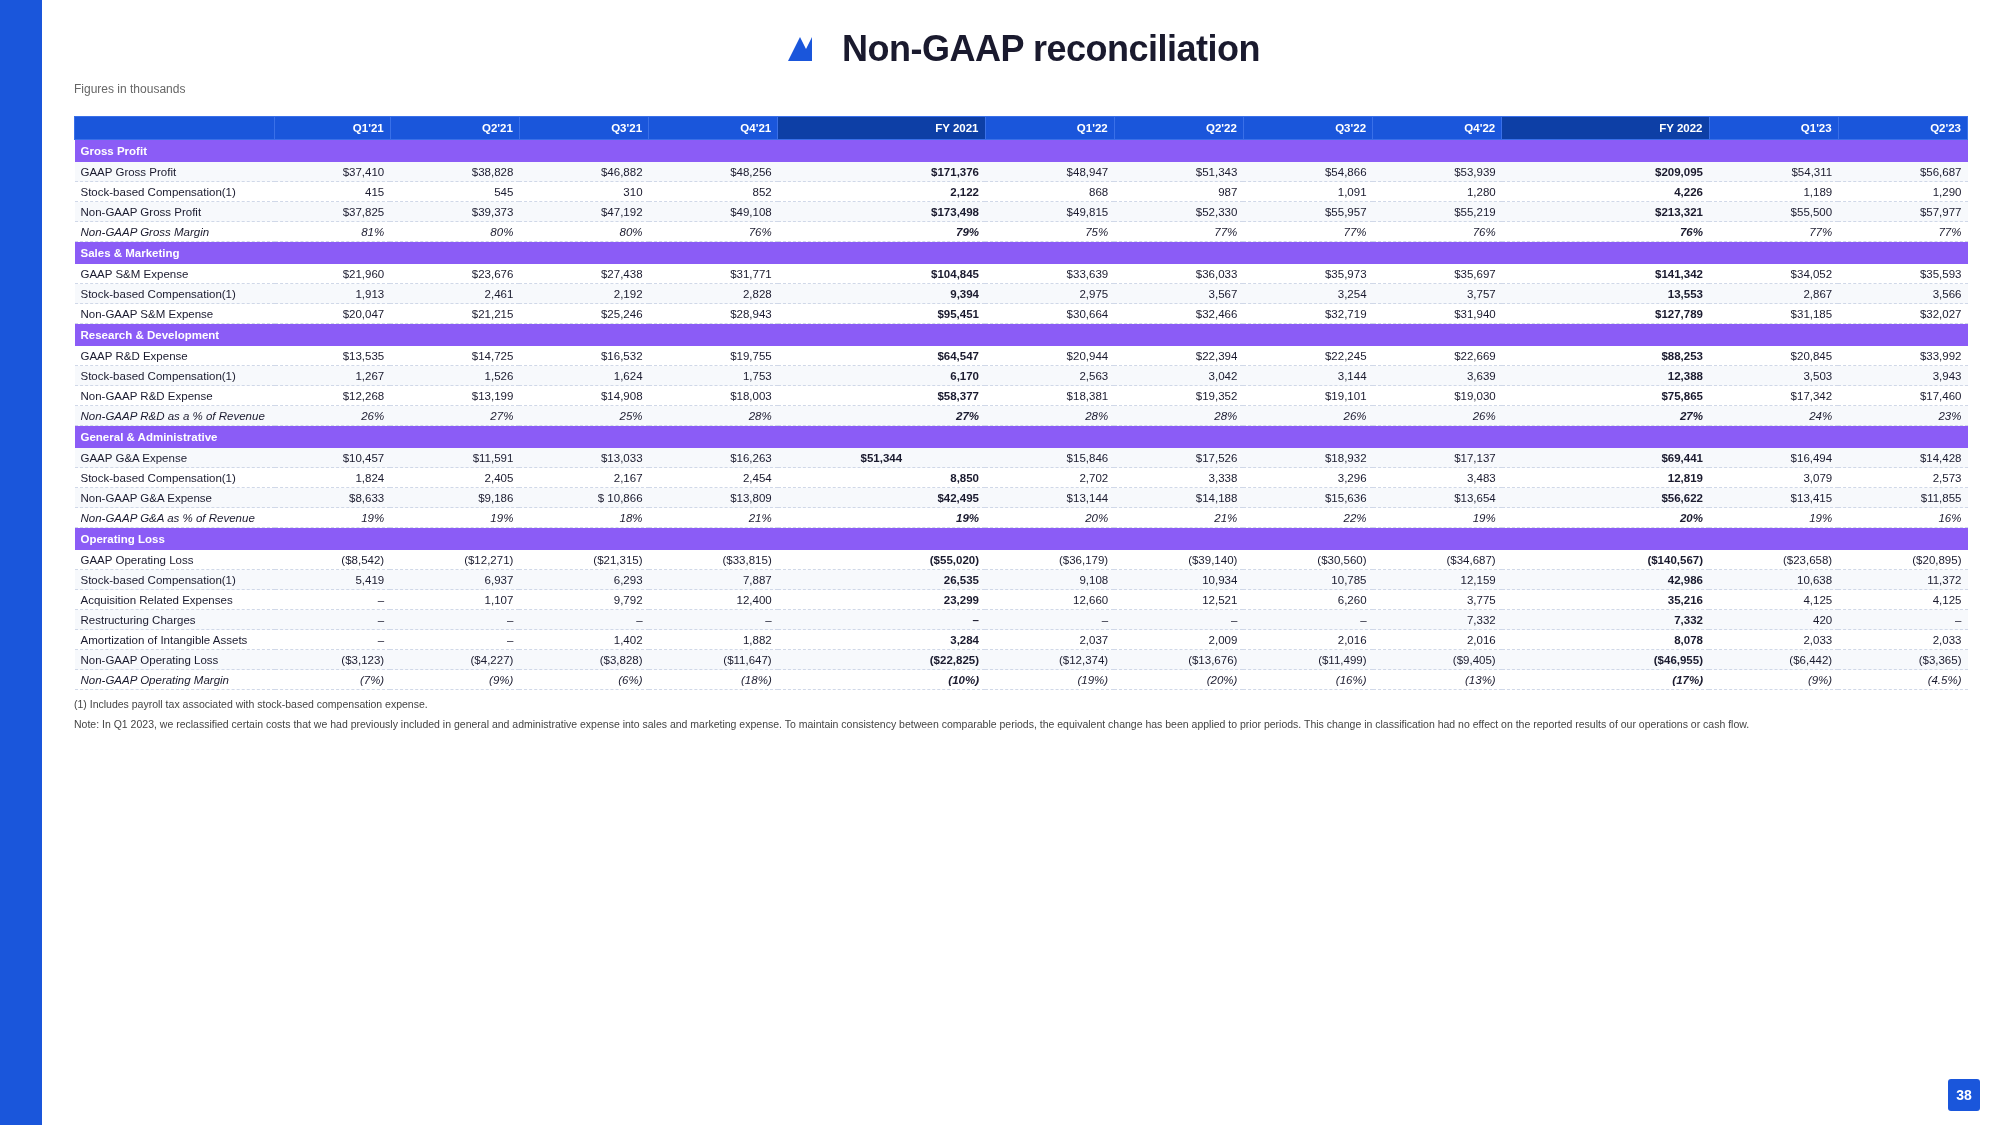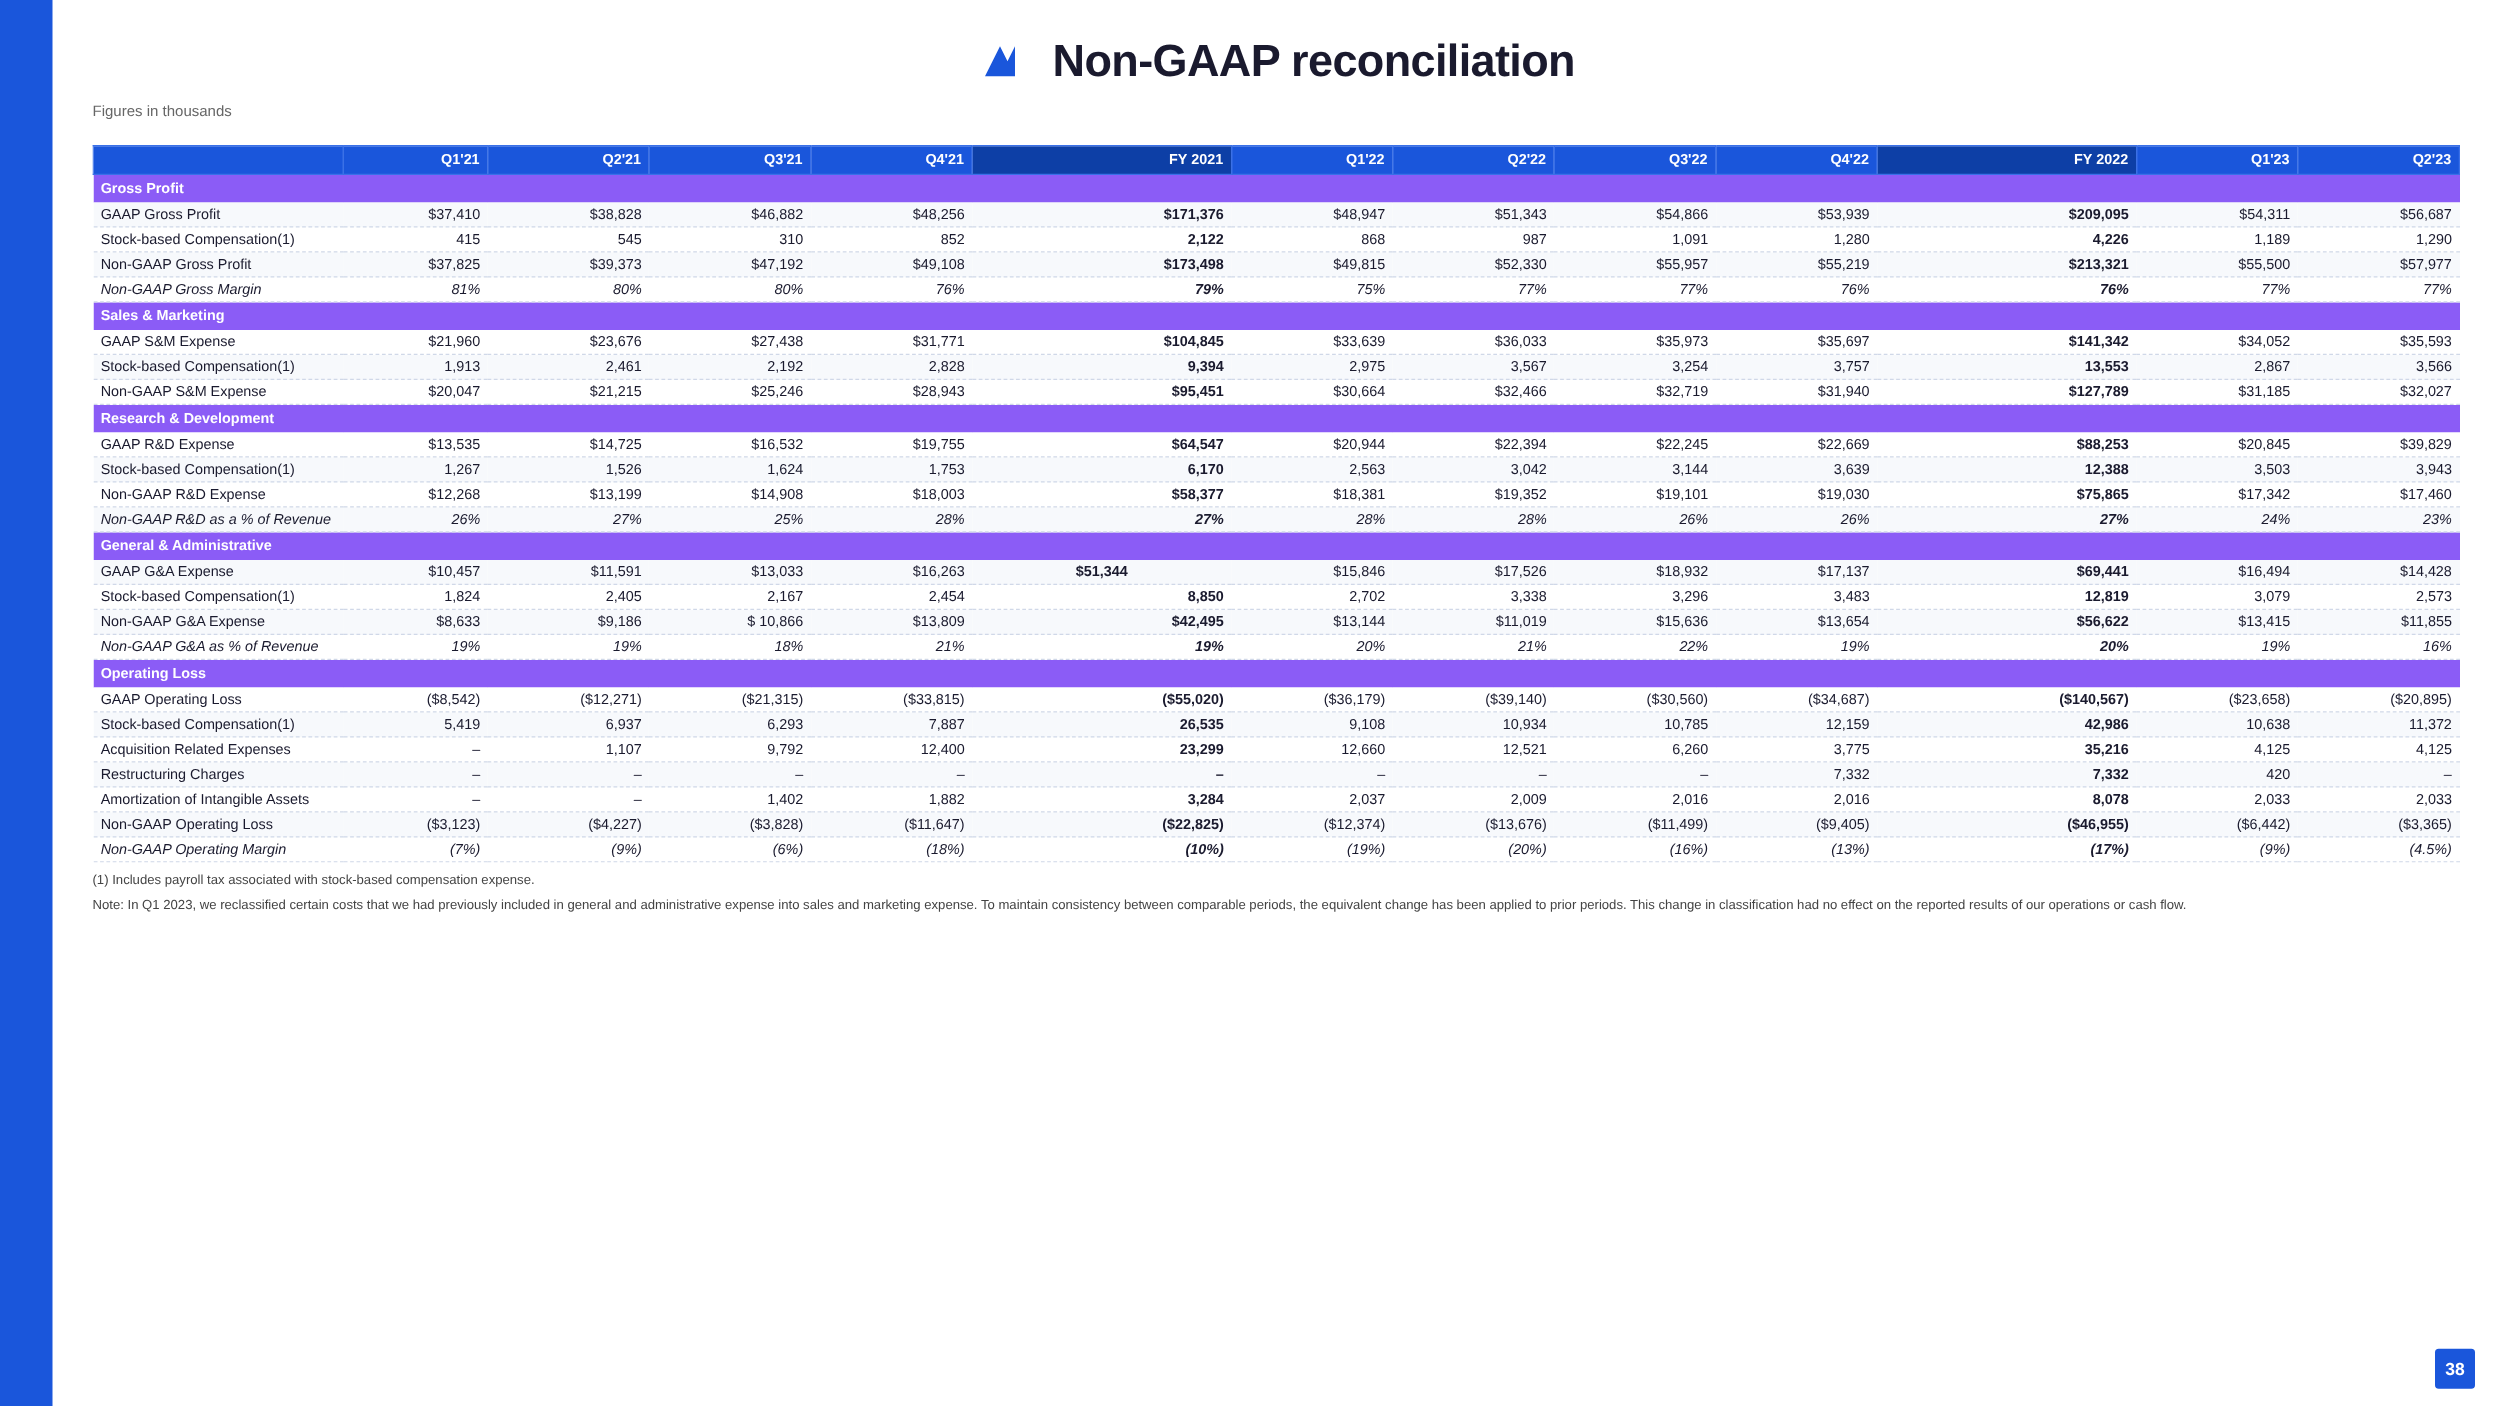--- a/index.html
+++ b/index.html
@@ -282,21 +282,21 @@
             <td>$14,725</td>
             <td>$16,532</td>
             <td>$19,755</td>
             <td class="bold-col" style="font-weight: 700;">$64,547</td>
             <td>$20,944</td>
             <td>$22,394</td>
             <td>$22,245</td>
             <td>$22,669</td>
             <td class="bold-col" style="font-weight: 700;">$88,253</td>
             <td>$20,845</td>
-            <td>$39,829</td>
+            <td>$33,992</td>
           </tr>
           <tr class="data-row">
             <td>Stock-based Compensation(1)</td>
             <td>1,267</td>
             <td>1,526</td>
             <td>1,624</td>
             <td>1,753</td>
             <td class="bold-col" style="font-weight: 700;">6,170</td>
             <td>2,563</td>
             <td>3,042</td>
@@ -370,21 +370,21 @@
             <td>2,573</td>
           </tr>
           <tr class="data-row">
             <td>Non-GAAP G&amp;A Expense</td>
             <td>$8,633</td>
             <td>$9,186</td>
             <td>$ 10,866</td>
             <td>$13,809</td>
             <td class="bold-col" style="font-weight: 700;">$42,495</td>
             <td>$13,144</td>
-            <td>$11,019</td>
+            <td>$14,188</td>
             <td>$15,636</td>
             <td>$13,654</td>
             <td class="bold-col" style="font-weight: 700;">$56,622</td>
             <td>$13,415</td>
             <td>$11,855</td>
           </tr>
           <tr class="data-row italic-row">
             <td>Non-GAAP G&amp;A as % of Revenue</td>
             <td>19%</td>
             <td>19%</td>

